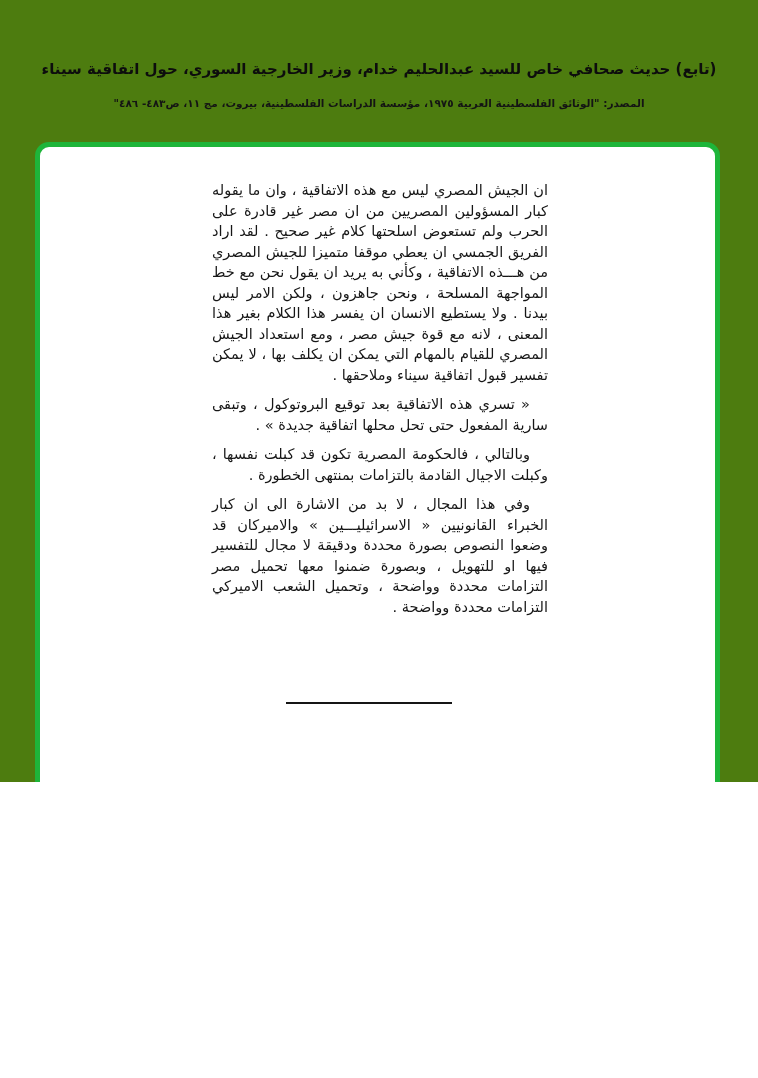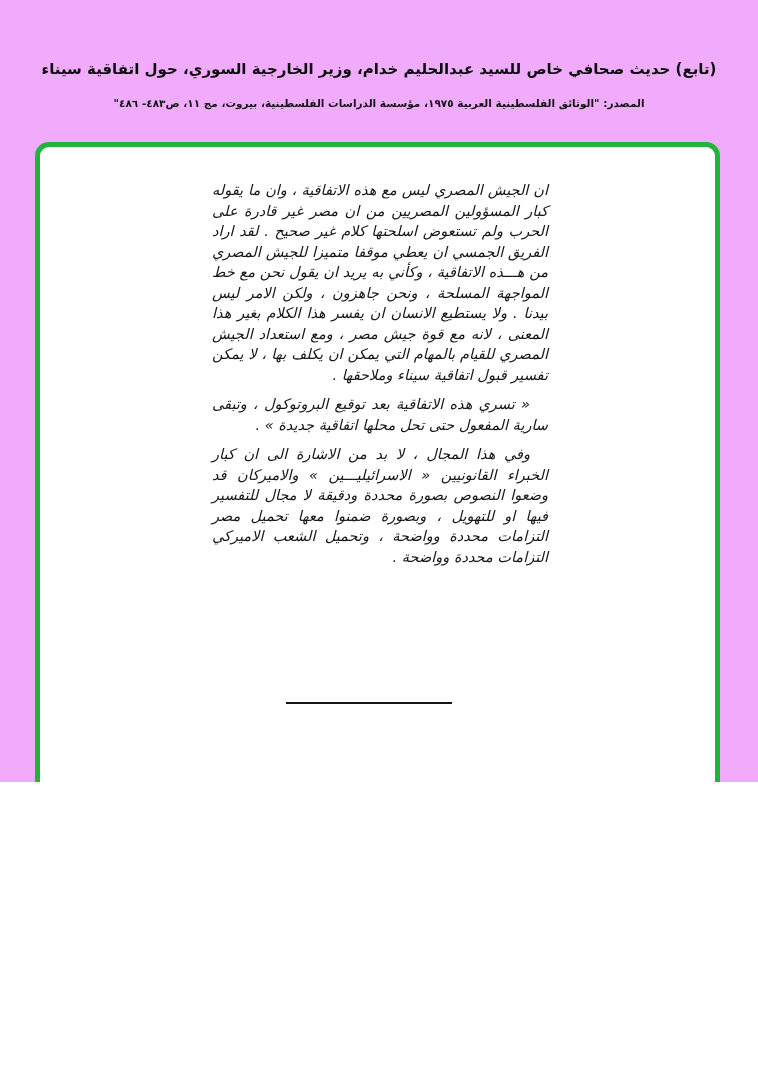--- a/index.html
+++ b/index.html
@@ -1,19 +1,19 @@
 <!DOCTYPE html>
 <html lang="ar"><head>
 <meta charset="utf-8">
 <style>
   html,body{margin:0;padding:0;background:#ffffff;}
   #page{
     position:relative;
     width:758px;height:782px;
-    background:#f0abfc;
+    background:#4d7c0f;
     overflow:hidden;
     font-family:"DejaVu Sans", sans-serif;
     color:#121212;
   }
   .header-title{
     position:absolute;
     top:60px;left:40px;right:40px;
     direction:rtl;
     text-align:center;
     font-weight:bold;
@@ -45,21 +45,21 @@
     position:absolute;
     left:212px;top:180px;
     width:336px;
     direction:rtl;
     text-align:justify;
     text-justify:inter-word;
     font-size:14.5px;
     line-height:20.5px;
     color:#161616;
   }
-  .para{margin:0 0 9px 0;font-style:italic;}
+  .para{margin:0 0 9px 0;}
   .para.indent{text-indent:18px;}
   .bullet-glyph{
     font-size:11px;
     margin-left:6px;
     position:relative;
     top:-1px;
   }
   .section-divider{
     position:absolute;
     left:286px;top:702px;
@@ -87,20 +87,21 @@
 
   <div class="content-frame" style="border-color: rgb(30, 181, 58);">
   </div>
 
   <div class="text-col">
     <p class="para">ان الجيش المصري ليس مع هذه الاتفاقية ، وان ما يقوله كبار المسؤولين المصريين من ان مصر غير قادرة على الحرب ولم تستعوض اسلحتها كلام غير صحيح . لقد اراد الفريق الجمسي ان يعطي موقفا متميزا للجيش المصري من هـــذه الاتفاقية ، وكأني به يريد ان يقول نحن مع خط المواجهة المسلحة ، ونحن جاهزون ، ولكن الامر ليس بيدنا . ولا يستطيع الانسان ان يفسر هذا الكلام بغير هذا المعنى ، لانه مع قوة جيش مصر ، ومع استعداد الجيش المصري للقيام بالمهام التي يمكن ان يكلف بها ، لا يمكن تفسير قبول اتفاقية سيناء وملاحقها .</p>
 
 
     <p class="para indent">« تسري هذه الاتفاقية بعد توقيع البروتوكول ، وتبقى سارية المفعول حتى تحل محلها اتفاقية جديدة » .</p>
 
+    <p class="para indent">وبالتالي ، فالحكومة المصرية تكون قد كبلت نفسها ، وكبلت الاجيال القادمة بالتزامات بمنتهى الخطورة .</p>
 
     <p class="para indent">وفي هذا المجال ، لا بد من الاشارة الى ان كبار الخبراء القانونيين « الاسرائيليـــين » والاميركان قد وضعوا النصوص بصورة محددة ودقيقة لا مجال للتفسير فيها او للتهويل ، وبصورة ضمنوا معها تحميل مصر التزامات محددة وواضحة ، وتحميل الشعب الاميركي التزامات محددة وواضحة .</p>
   </div>
 
   <div class="section-divider"></div>
 
   <div class="page-number">٧</div>
 
 </div>
 

